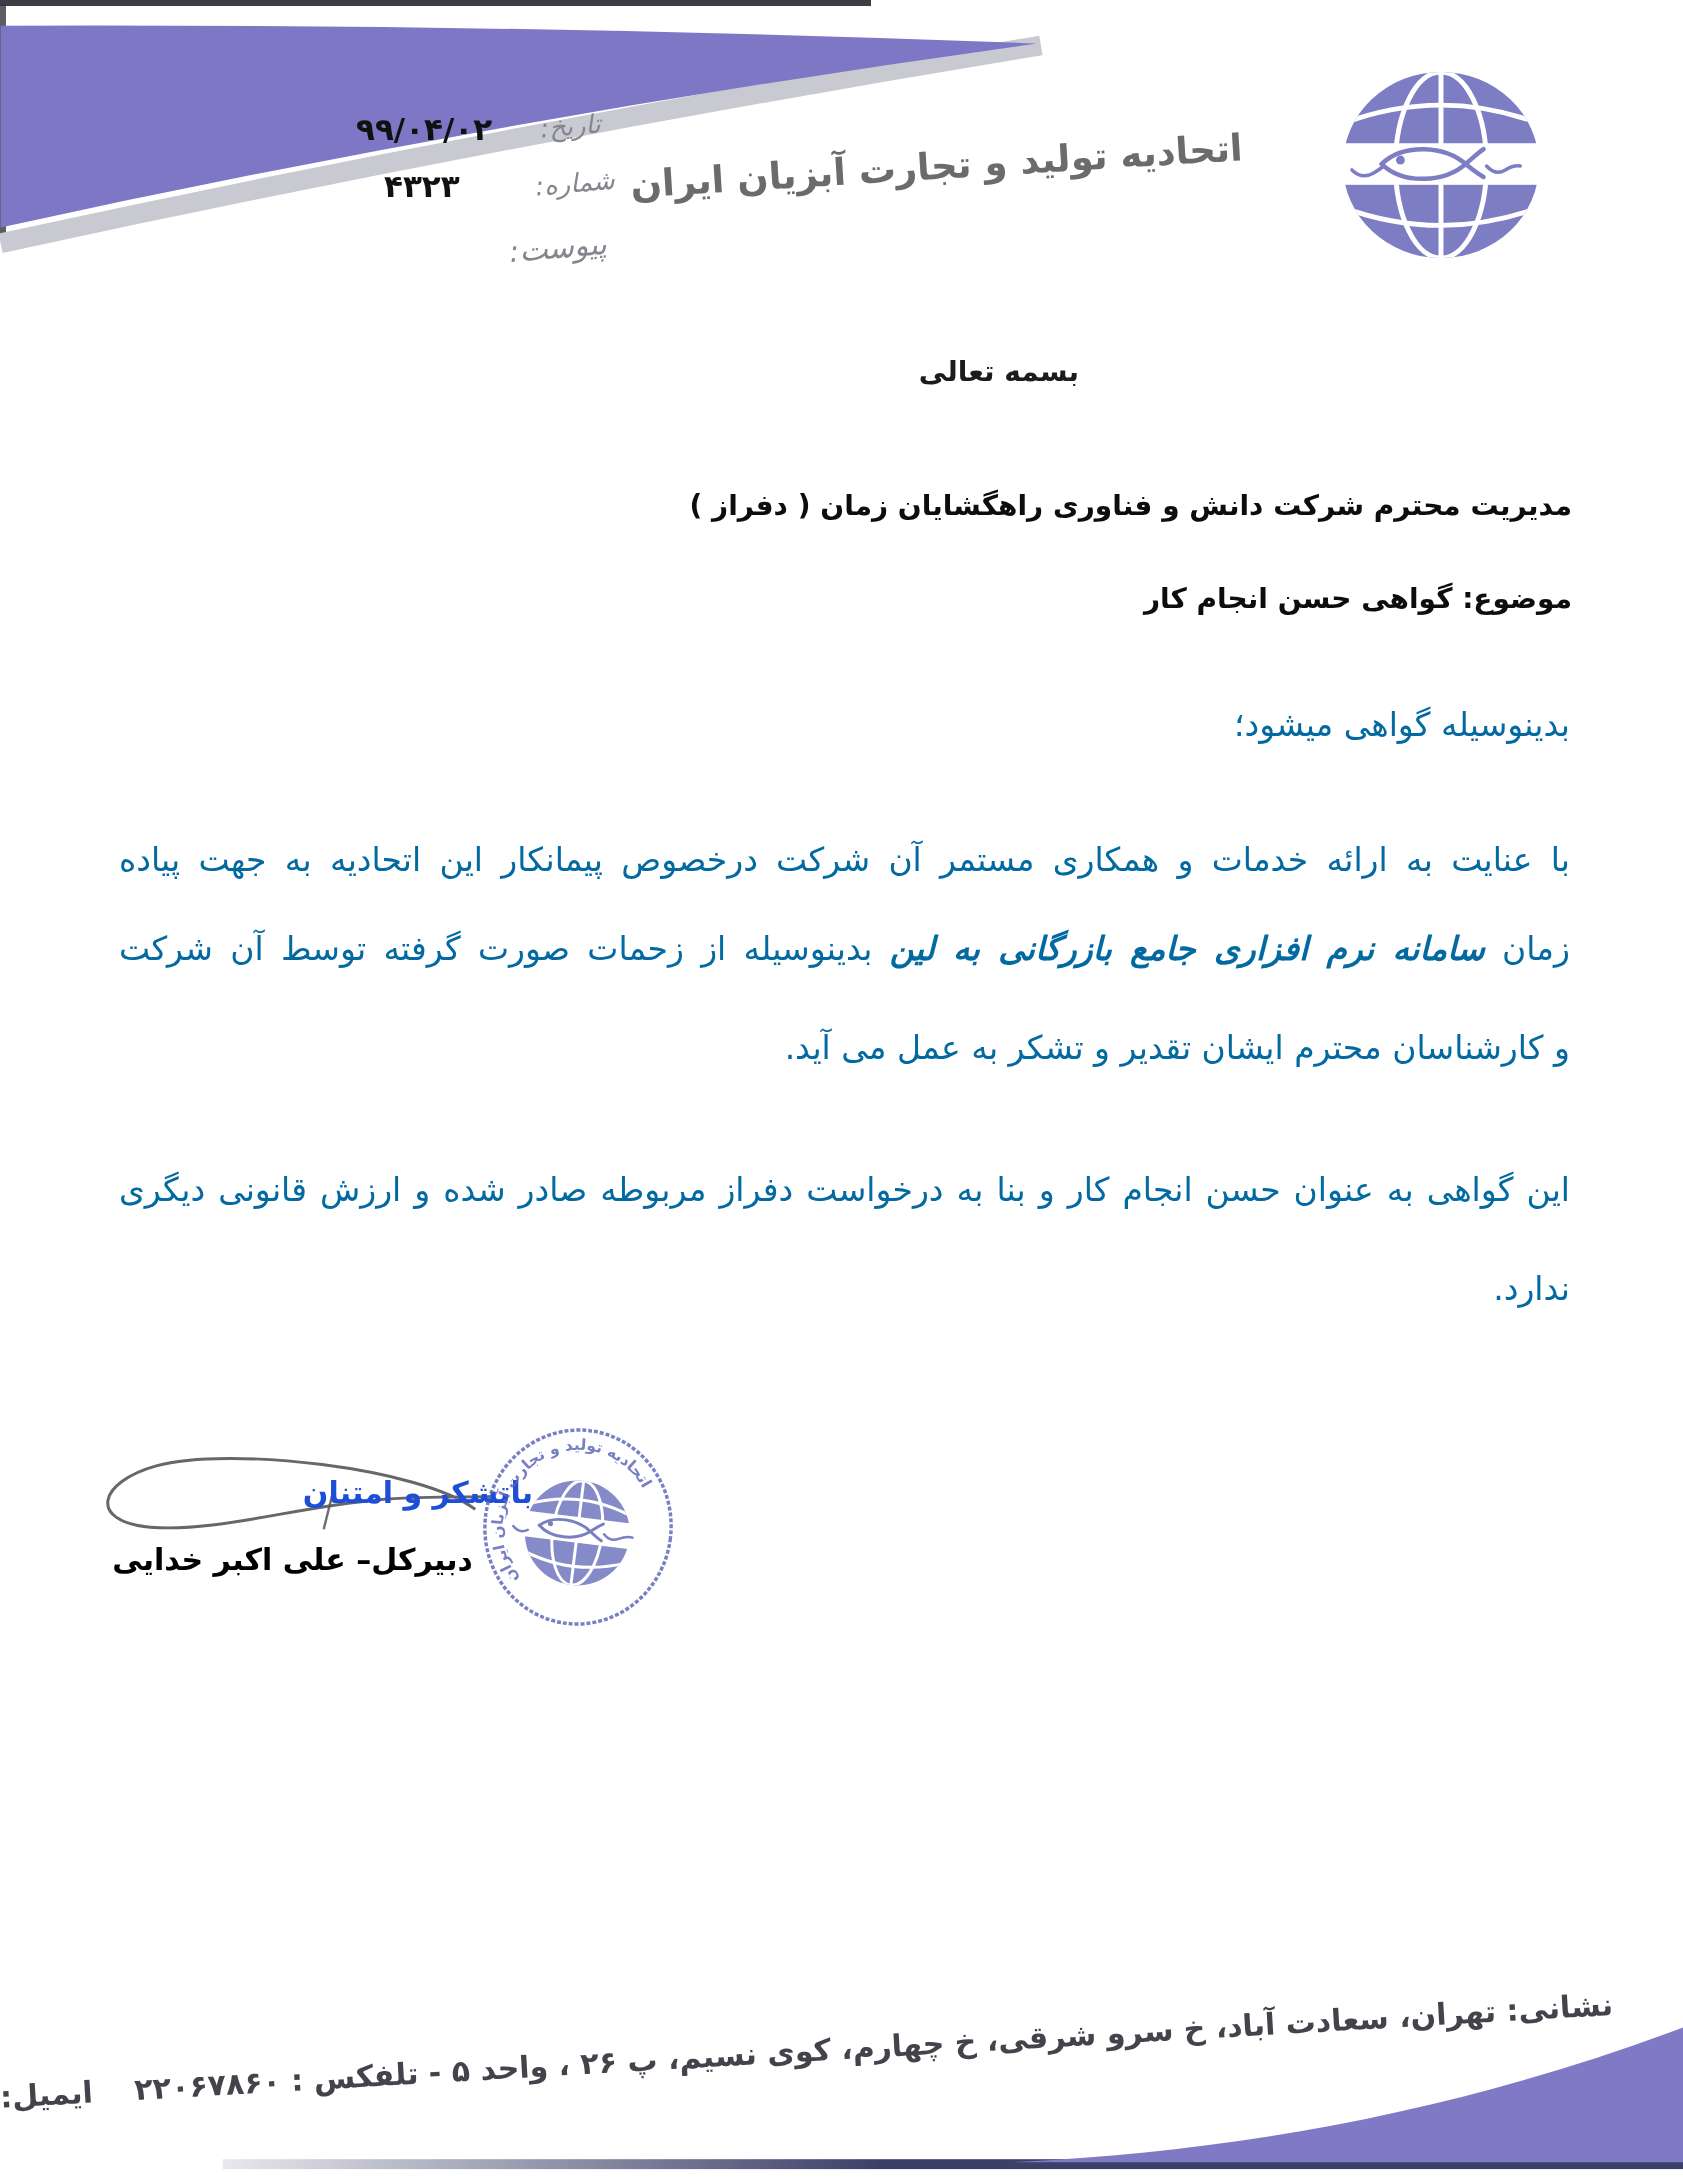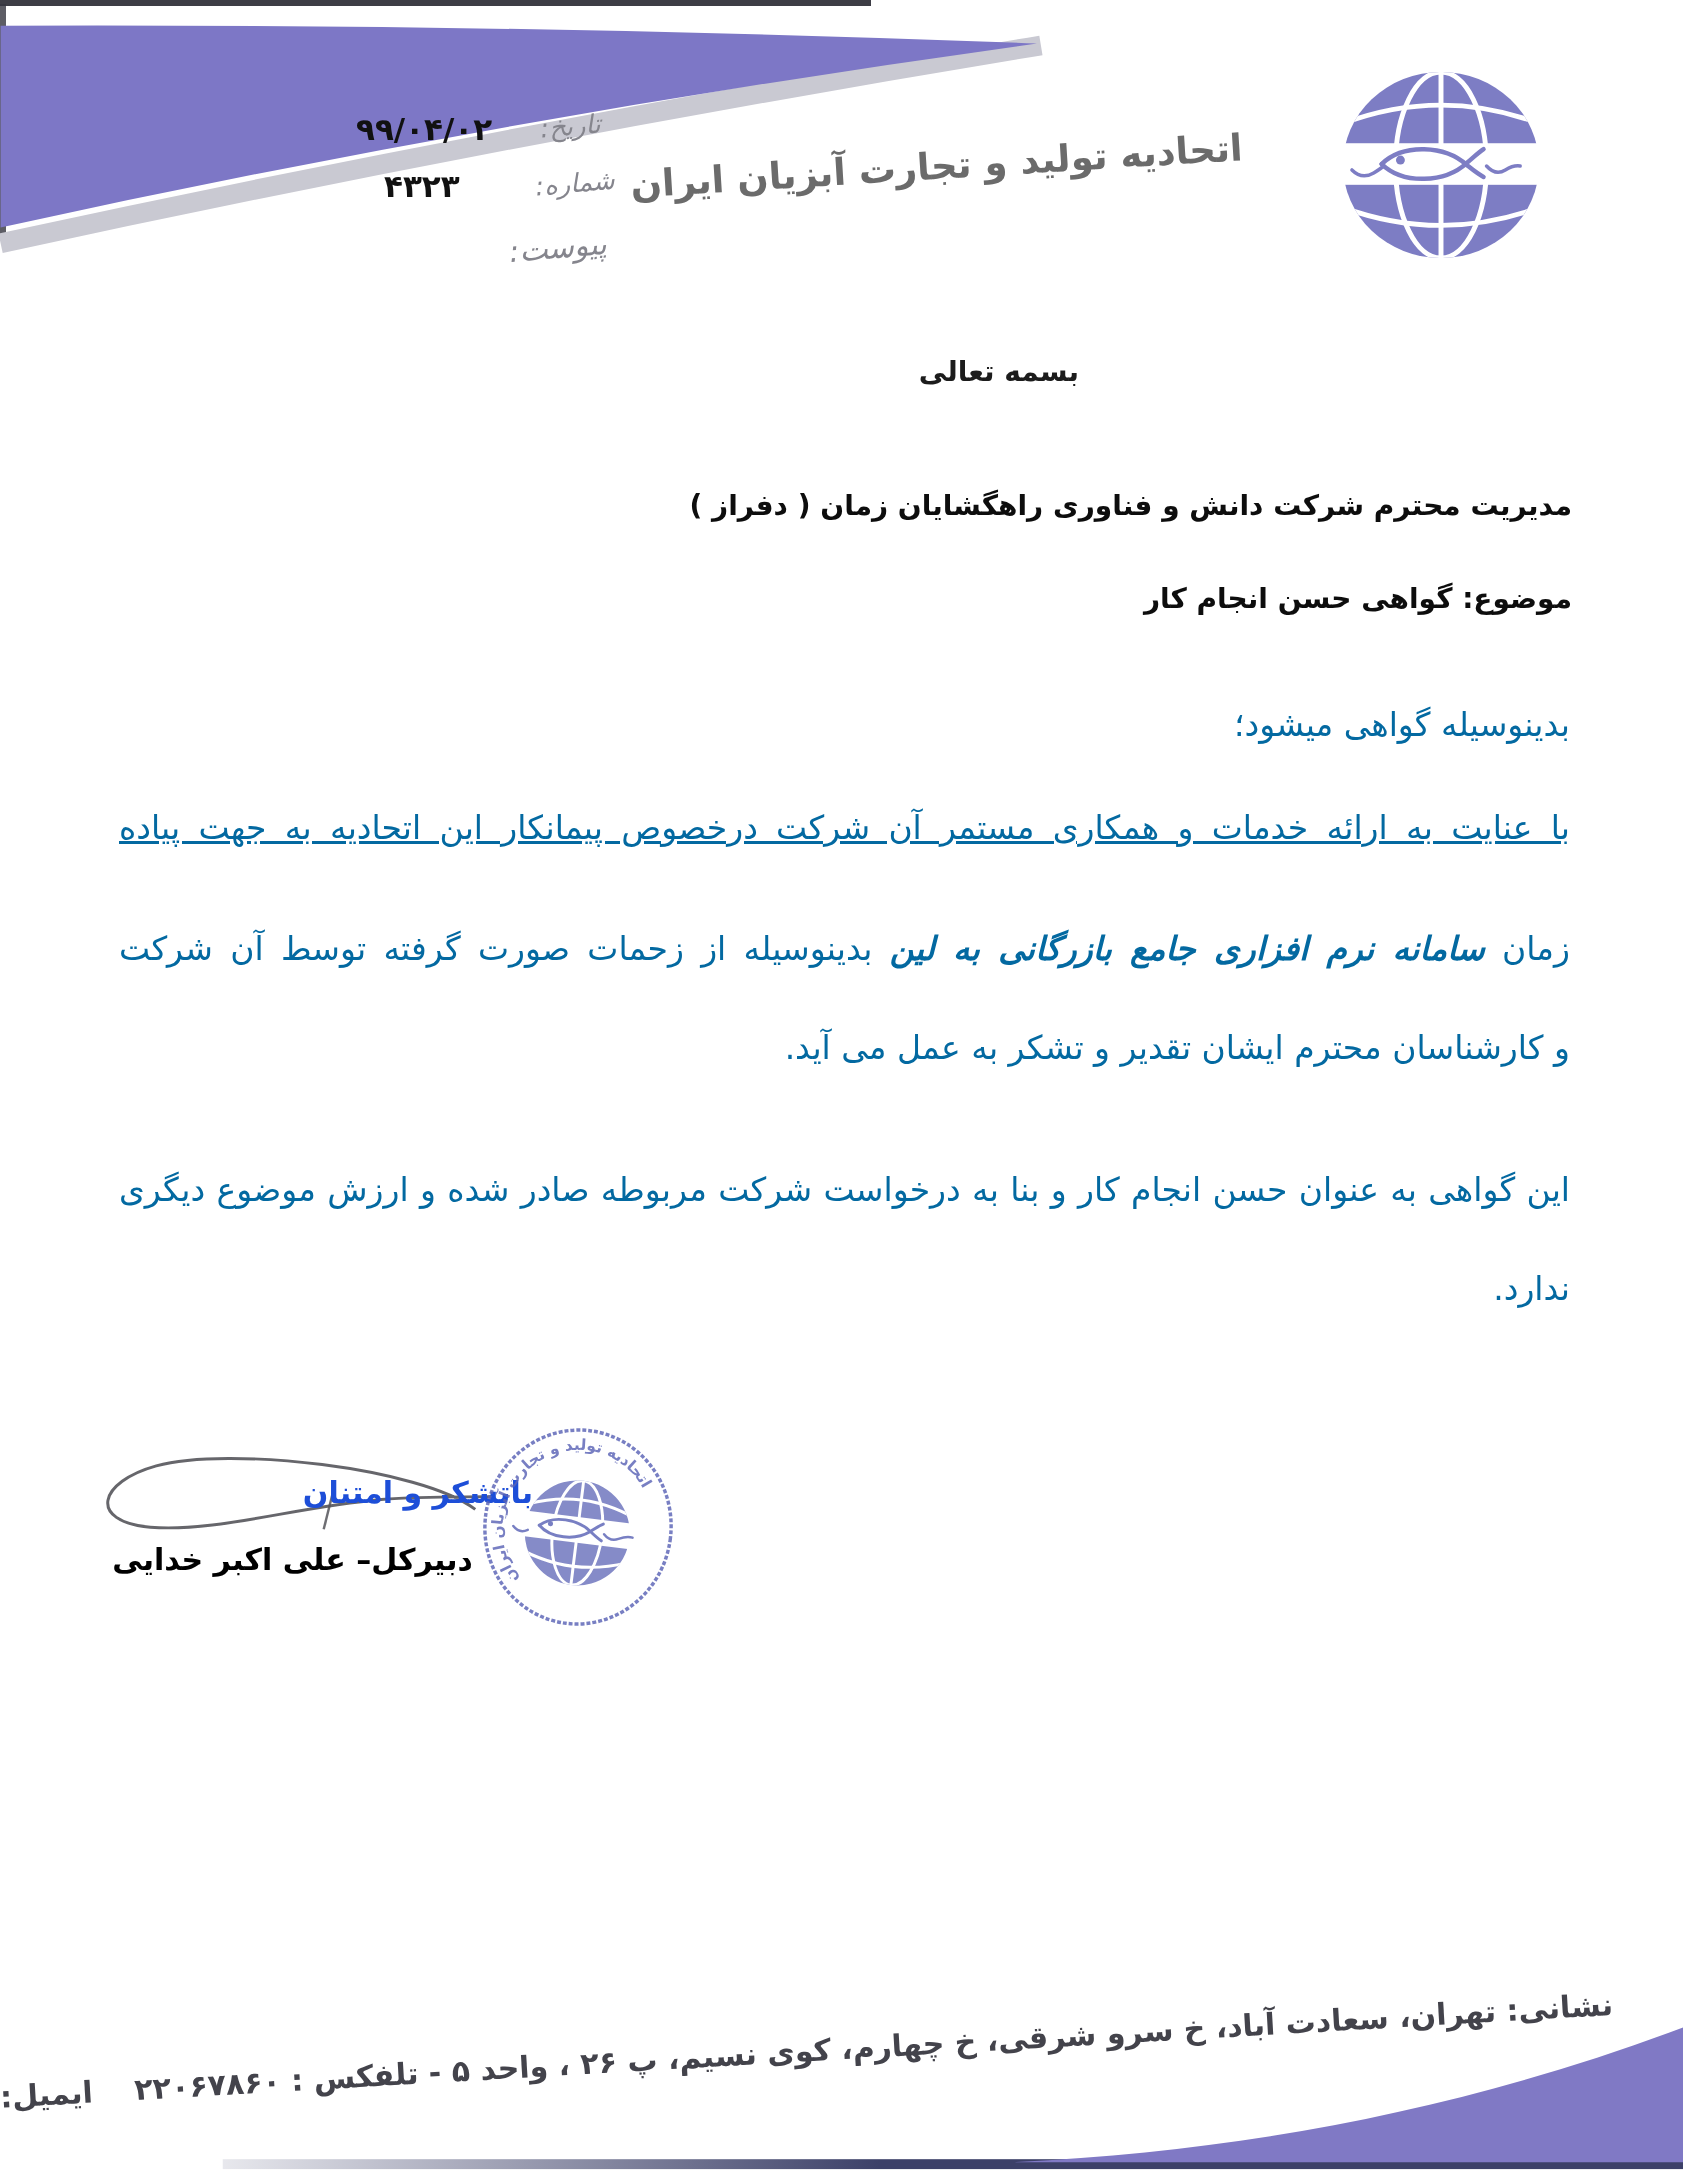--- a/index.html
+++ b/index.html
@@ -92,27 +92,27 @@
   <div class="abs rtl meta-value" style="left:384px;top:168px;">۴۳۲۳</div>
   <div class="abs rtl meta-label" style="left:509px;top:230px;font-size:30px;">پیوست:</div>
 
   <div class="abs rtl basmala">بسمه تعالی</div>
 
   <div class="abs rtl nowrap h-line" style="top:489px;">مدیریت محترم شرکت دانش و فناوری راهگشایان زمان ( دفراز )</div>
   <div class="abs rtl nowrap h-line" style="top:582px;">موضوع: گواهی حسن انجام کار</div>
 
   <div class="abs rtl body-line right-line" style="top:701px;">بدینوسیله گواهی میشود؛</div>
 
-  <div class="abs rtl body-line fill-line" style="top:804px;text-decoration:underline;">با عنایت به ارائه خدمات و همکاری مستمر آن شرکت درخصوص پیمانکار این اتحادیه به جهت پیاده</div>
+  <div class="abs rtl body-line fill-line" style="top:836px;">با عنایت به ارائه خدمات و همکاری مستمر آن شرکت درخصوص پیمانکار این اتحادیه به جهت پیاده</div>
 
   <div class="abs rtl body-line fill-line" style="top:925px;"><span>زمان </span><span class="b">سامانه نرم افزاری جامع بازرگانی به لین</span><span> بدینوسیله از زحمات صورت گرفته توسط آن شرکت</span></div>
 
   <div class="abs rtl body-line right-line" style="top:1024px;">و کارشناسان محترم ایشان تقدیر و تشکر به عمل می آید.</div>
 
-  <div class="abs rtl body-line fill-line" style="top:1166px;">این گواهی به عنوان حسن انجام کار و بنا به درخواست شرکت مربوطه صادر شده و ارزش موضوع دیگری</div>
+  <div class="abs rtl body-line fill-line" style="top:1166px;">این گواهی به عنوان حسن انجام کار و بنا به درخواست دفراز مربوطه صادر شده و ارزش قانونی دیگری</div>
 
   <div class="abs rtl body-line right-line" style="top:1265px;">ندارد.</div>
 
   <svg class="abs" style="left:79px;top:1436px;" width="426" height="129" viewBox="0 0 430 130">
     <path d="M400,74 C345,32 150,10 78,30 C20,46 8,86 72,92 C140,97 215,72 305,64 C355,60 395,62 418,61" fill="none" stroke="#55555b" stroke-width="3" opacity="0.9"></path>
     <path d="M256,58 l-9,36" fill="none" stroke="#55555b" stroke-width="2.5" opacity="0.85"></path>
   </svg>
 
   <div class="abs rtl nowrap closing" style="right:1150px;top:1475px;">باتشکر و امتنان</div>
   <div class="abs rtl nowrap signer" style="right:1210px;top:1542px;">دبیرکل– علی اکبر خدایی</div>

